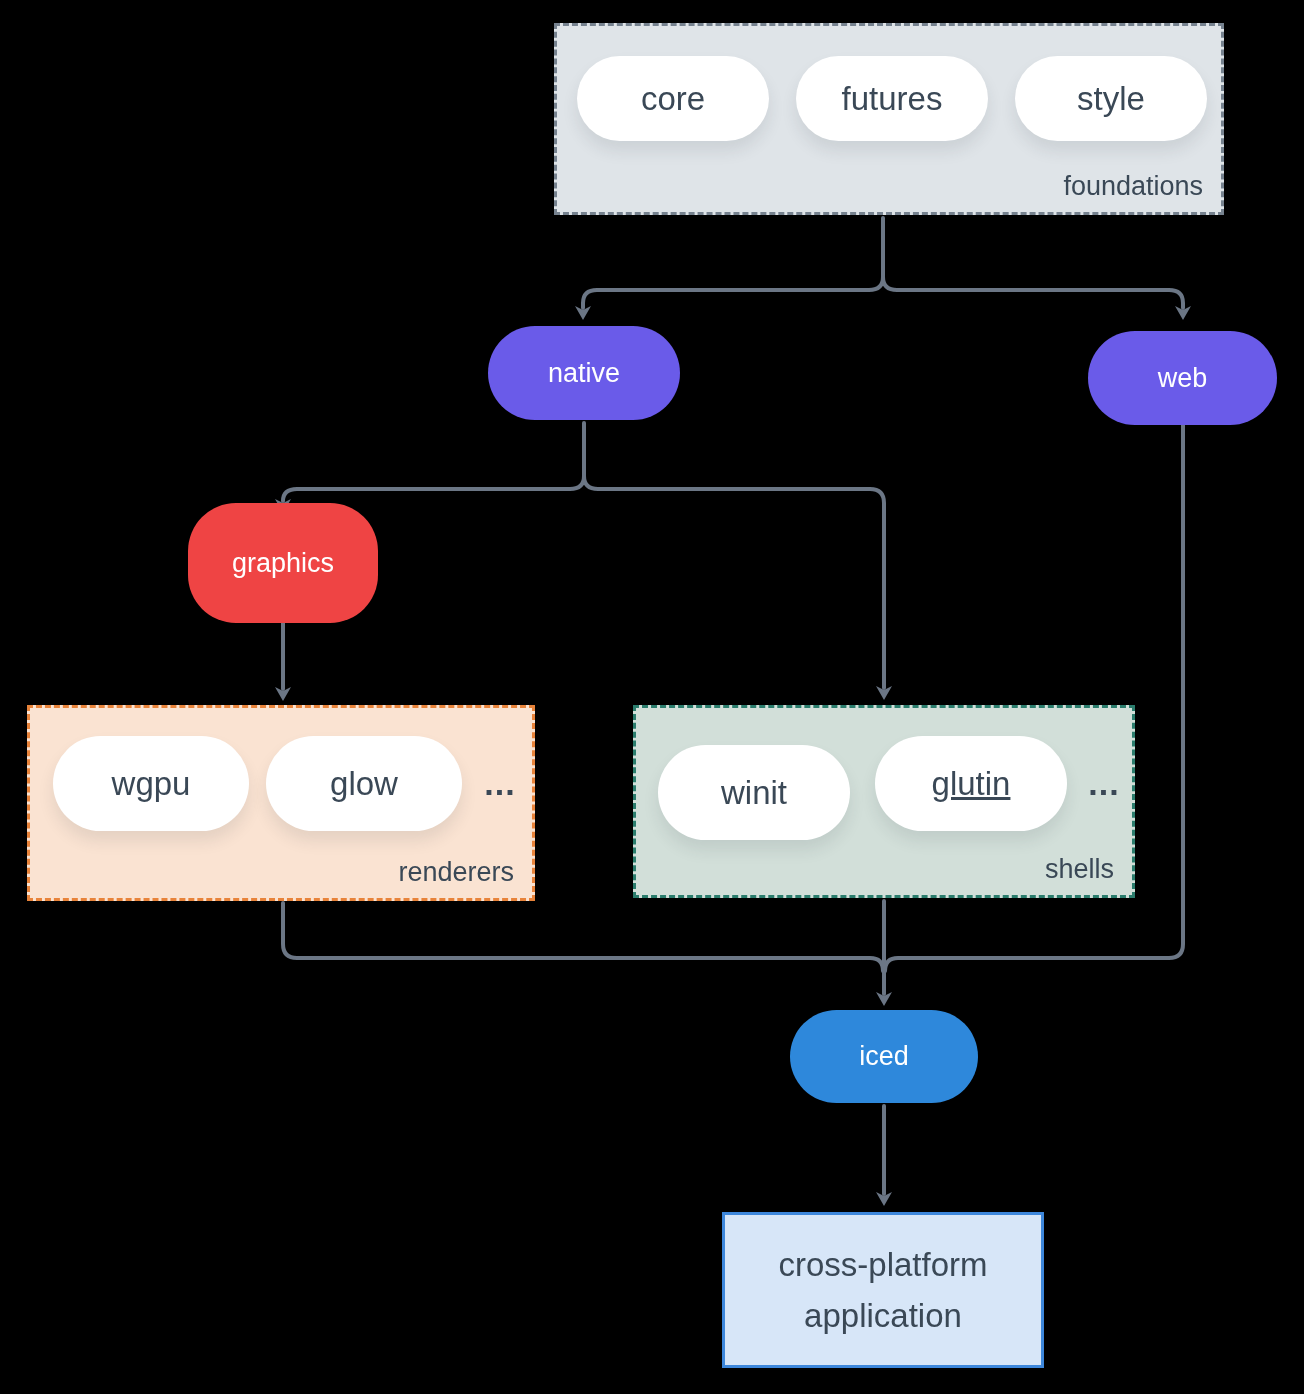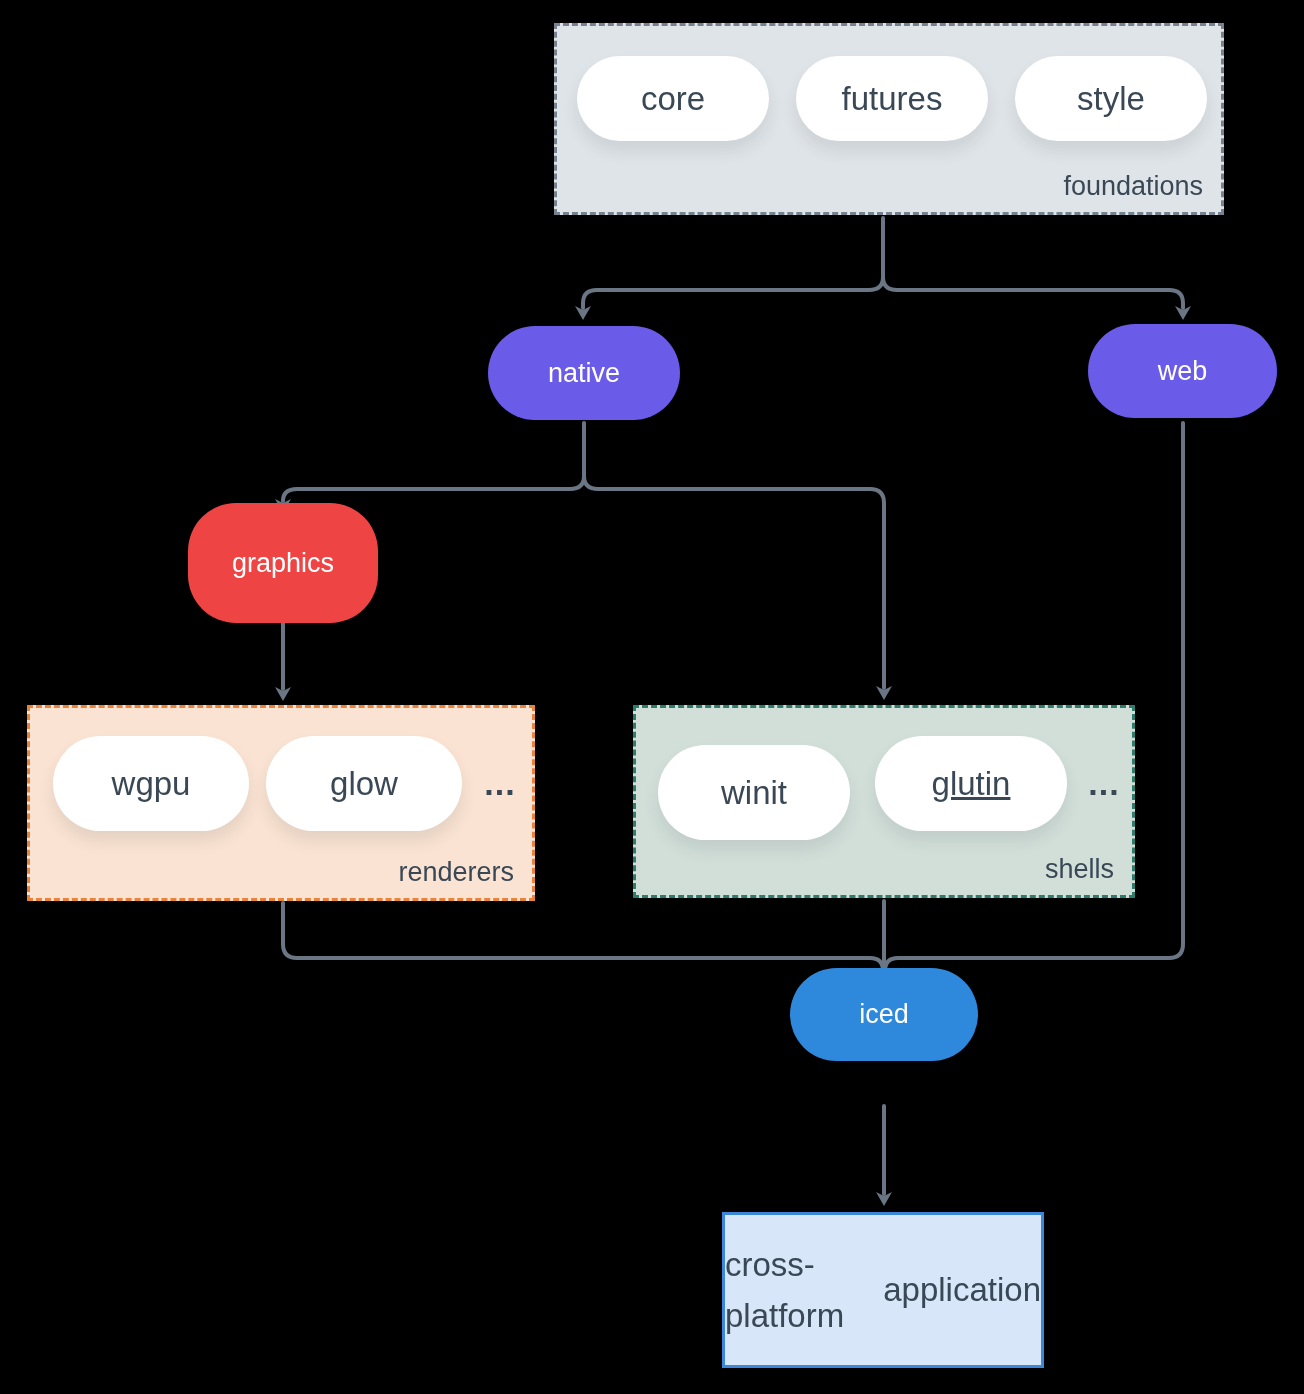--- a/index.html
+++ b/index.html
@@ -75,21 +75,21 @@
     font-weight: 600;
     letter-spacing: 1px;
     color: #3A4856;
   }
   .app-box {
     position: absolute;
     box-sizing: border-box;
     background: #D7E6F8;
     border: 3px solid #3D87DB;
     display: flex;
-    flex-direction: row;
+    flex-direction: column;
     align-items: center;
     justify-content: center;
     font-size: 33px;
     line-height: 1.55;
     color: #3A4856;
   }
 </style>
 </head>
 <body>
 
@@ -129,38 +129,38 @@
 
   <div class="group-box" style="left: 548px; top: 23px; width: 670px; height: 192px; background-color: rgb(223, 228, 232); border-color: rgb(118, 130, 143); margin-left: 6px;">
     <div class="pill" style="left:20px; top:30px; width:192px; height:85px;">core</div>
     <div class="pill" style="left:239px; top:30px; width:192px; height:85px;">futures</div>
     <div class="pill" style="left:458px; top:30px; width:192px; height:85px;">style</div>
     <div class="group-label">foundations</div>
   </div>
 
   <div class="node" style="left: 488px; top: 326px; width: 192px; height: 94px; background-color: rgb(106, 91, 233);">native</div>
 
-  <div class="node" style="left: 1088px; top: 324px; width: 189px; height: 94px; background-color: rgb(106, 91, 233);">web</div>
+  <div class="node" style="left: 1088px; top: 331px; width: 189px; height: 94px; background-color: rgb(106, 91, 233);">web</div>
 
   <div class="node" style="left: 188px; top: 503px; width: 190px; height: 120px; background-color: #ef4444;">graphics</div>
 
   <div class="group-box" style="left: 27px; top: 705px; width: 508px; height: 196px; background-color: rgb(250, 227, 210); border-color: rgb(232, 131, 58);">
     <div class="pill" style="left:23px; top:28px; width:196px; height:95px;">wgpu</div>
     <div class="pill" style="left:236px; top:28px; width:196px; height:95px;">glow</div>
     <div class="ellipsis" style="left:440px; top:28px; width:60px; height:95px;">...</div>
     <div class="group-label">renderers</div>
   </div>
 
   <div class="group-box" style="left: 633px; top: 705px; width: 502px; height: 193px; background-color: rgb(210, 223, 217); border-color: rgb(43, 125, 109);">
     <div class="pill" style="left:22px; top:28px; width:192px; height:95px;margin-top:9px;">winit</div>
     <div class="pill" style="left:239px; top:28px; width:192px; height:95px;text-decoration:underline;">glutin</div>
     <div class="ellipsis" style="left:438px; top:28px; width:60px; height:95px;">...</div>
     <div class="group-label">shells</div>
   </div>
 
-  <div class="node" style="left: 790px; top: 968px; width: 188px; height: 93px; background-color: rgb(46, 136, 219);">iced</div>
+  <div class="node" style="left: 790px; top: 1010px; width: 188px; height: 93px; background-color: rgb(46, 136, 219);">iced</div>
 
   <div class="app-box" style="left: 722px; top: 1212px; width: 322px; height: 156px; background-color: rgb(215, 230, 248); border-color: rgb(61, 135, 219);">
     <div>cross-platform</div>
     <div>application</div>
   </div>
 
 </div>
 
 </body></html>

